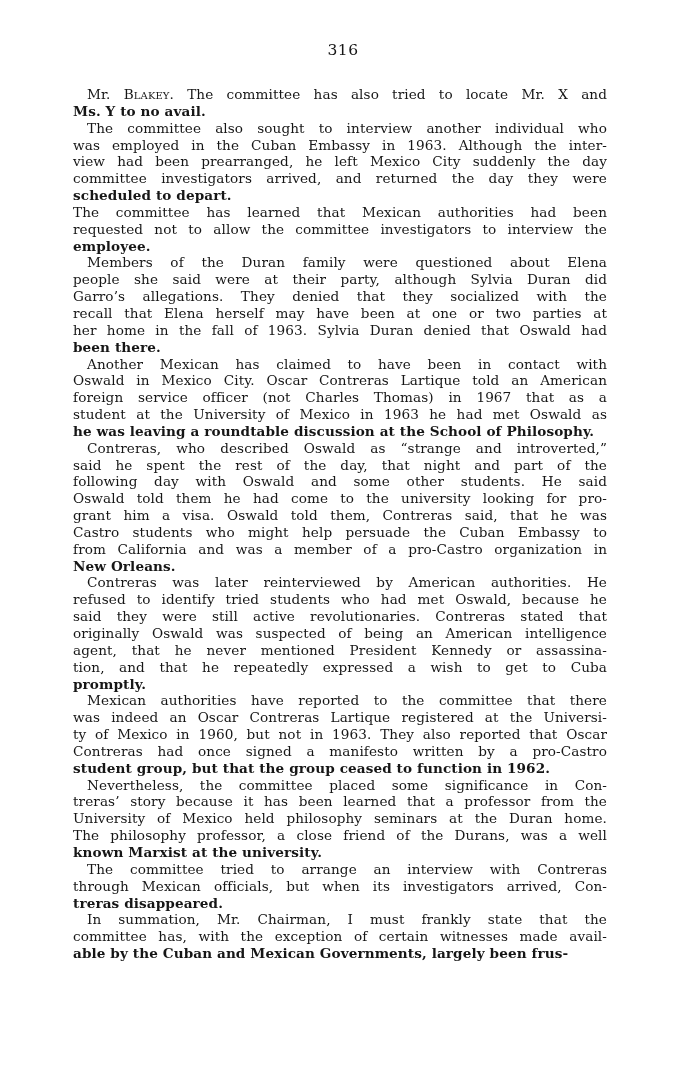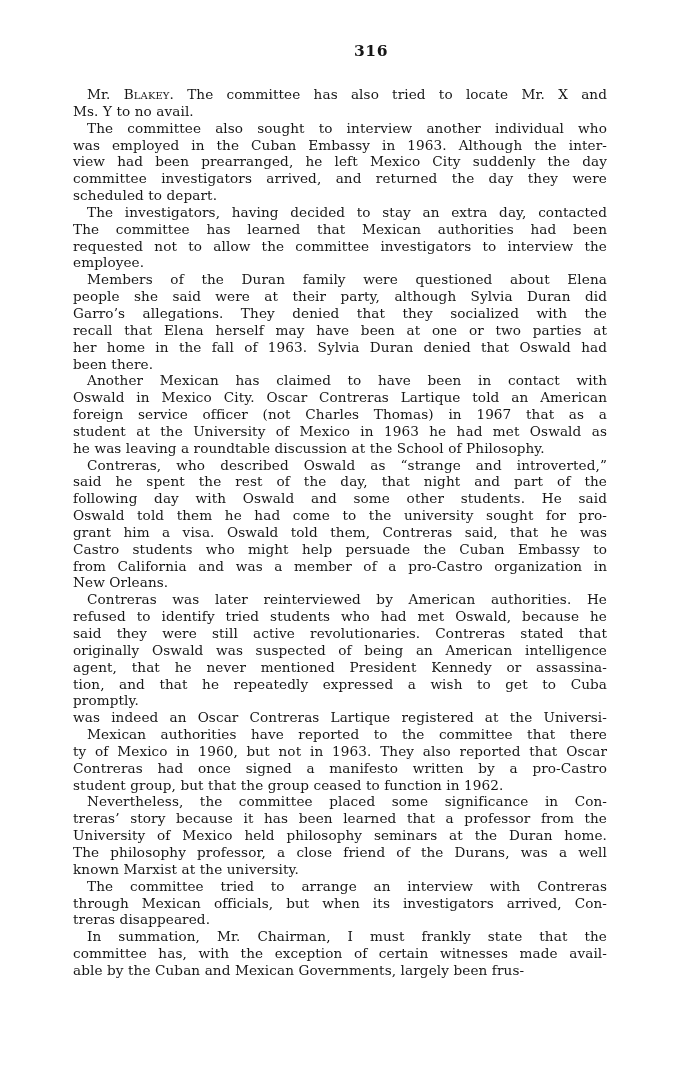--- a/index.html
+++ b/index.html
@@ -12,25 +12,25 @@
     width: 691px;
     height: 1081px;
     background: #ffffff;
     font-family: "DejaVu Serif", "Liberation Serif", serif;
     color: #161616;
     overflow: hidden;
   }
   .page-number {
     position: absolute;
     top: 41px;
-    left: 104px;
+    left: 76px;
     width: 534px;
     text-align: center;
     font-size: 15.5px;
-    font-weight: 700;
+    font-weight: 400;
     letter-spacing: 0.5px;
   }
   .page-body {
     position: absolute;
     top: 86px;
     left: 73px;
     width: 534px;
     font-size: 13.6px;
     line-height: 16.85px;
     letter-spacing: 0.1px;
@@ -44,20 +44,21 @@
     text-align-last: justify;
     -moz-text-align-last: justify;
     white-space: normal;
   }
   .line.first {
     text-indent: 14px;
   }
   .line.last {
     text-align: left;
     text-align-last: left;
+    font-weight: bold;
     -moz-text-align-last: left;
   }
   .sc {
     font-variant: small-caps;
   }
 </style>
 </head>
 <body>
 
 <div class="page">
@@ -68,21 +69,20 @@
         <div class="line last">Ms. Y to no avail.</div>
       </div>
       <div class="para">
         <div class="line first">The committee also sought to interview another individual who</div>
         <div class="line">was employed in the Cuban Embassy in 1963. Although the inter-</div>
         <div class="line">view had been prearranged, he left Mexico City suddenly the day</div>
         <div class="line">committee investigators arrived, and returned the day they were</div>
         <div class="line last">scheduled to depart.</div>
       </div>
       <div class="para">
-        <div class="line first">The investigators, having decided to stay an extra day, contacted</div>
         <div class="line">The committee has learned that Mexican authorities had been</div>
         <div class="line">requested not to allow the committee investigators to interview the</div>
         <div class="line last">employee.</div>
       </div>
       <div class="para">
         <div class="line first">Members of the Duran family were questioned about Elena</div>
         <div class="line">people she said were at their party, although Sylvia Duran did</div>
         <div class="line">Garro’s allegations. They denied that they socialized with the</div>
         <div class="line">recall that Elena herself may have been at one or two parties at</div>
         <div class="line">her home in the fall of 1963. Sylvia Duran denied that Oswald had</div>
@@ -92,38 +92,38 @@
         <div class="line first">Another Mexican has claimed to have been in contact with</div>
         <div class="line">Oswald in Mexico City. Oscar Contreras Lartique told an American</div>
         <div class="line">foreign service officer (not Charles Thomas) in 1967 that as a</div>
         <div class="line">student at the University of Mexico in 1963 he had met Oswald as</div>
         <div class="line last">he was leaving a roundtable discussion at the School of Philosophy.</div>
       </div>
       <div class="para">
         <div class="line first">Contreras, who described Oswald as “strange and introverted,”</div>
         <div class="line">said he spent the rest of the day, that night and part of the</div>
         <div class="line">following day with Oswald and some other students. He said</div>
-        <div class="line">Oswald told them he had come to the university sought for pro-</div>
+        <div class="line">Oswald told them he had come to the university looking for pro-</div>
         <div class="line">grant him a visa. Oswald told them, Contreras said, that he was</div>
         <div class="line">Castro students who might help persuade the Cuban Embassy to</div>
         <div class="line">from California and was a member of a pro-Castro organization in</div>
         <div class="line last">New Orleans.</div>
       </div>
       <div class="para">
         <div class="line first">Contreras was later reinterviewed by American authorities. He</div>
         <div class="line">refused to identify tried students who had met Oswald, because he</div>
         <div class="line">said they were still active revolutionaries. Contreras stated that</div>
         <div class="line">originally Oswald was suspected of being an American intelligence</div>
         <div class="line">agent, that he never mentioned President Kennedy or assassina-</div>
         <div class="line">tion, and that he repeatedly expressed a wish to get to Cuba</div>
         <div class="line last">promptly.</div>
       </div>
       <div class="para">
+        <div class="line first">Mexican authorities have reported to the committee that there</div>
         <div class="line">was indeed an Oscar Contreras Lartique registered at the Universi-</div>
-        <div class="line first">Mexican authorities have reported to the committee that there</div>
         <div class="line">ty of Mexico in 1960, but not in 1963. They also reported that Oscar</div>
         <div class="line">Contreras had once signed a manifesto written by a pro-Castro</div>
         <div class="line last">student group, but that the group ceased to function in 1962.</div>
       </div>
       <div class="para">
         <div class="line first">Nevertheless, the committee placed some significance in Con-</div>
         <div class="line">treras’ story because it has been learned that a professor from the</div>
         <div class="line">University of Mexico held philosophy seminars at the Duran home.</div>
         <div class="line">The philosophy professor, a close friend of the Durans, was a well</div>
         <div class="line last">known Marxist at the university.</div>

